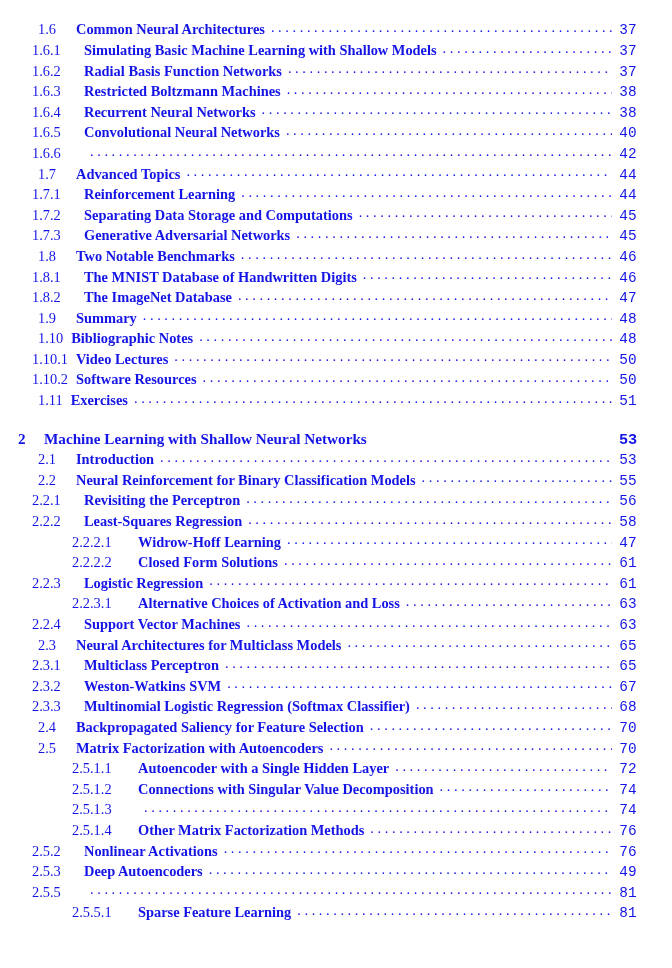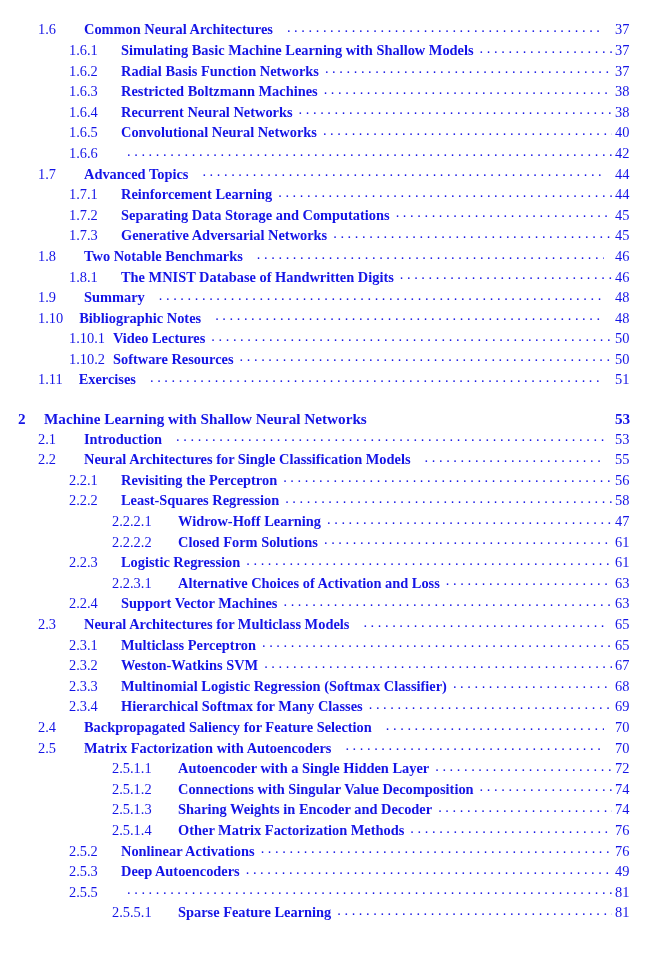--- a/index.html
+++ b/index.html
@@ -57,42 +57,43 @@
     position: absolute;
     left: 0;
     bottom: 0;
     letter-spacing: 0px;
     font-size: 14.4px;
     line-height: 1em;
     color: #1414e6;
   }
   .page {
     flex: 0 0 26px;
-    text-align: left;
+    text-align: center;
     color: inherit;
+    font-family: Liberation Mono, monospace;
   }
 
   
   
   .lvl0 { font-weight: bold; font-size: 15.2px; padding-left: 18px; }
   .lvl0 .num   { width: 26px; }
   .lvl0 .title { }
   .lvl0 .page  { flex-basis: 26px; }
   .lvl0 .leader::before { content: ""; }
 
   
-  .lvl1 { padding-left: 38px; gap: 8px; }
+  .lvl1 { padding-left: 38px; }
   .lvl1 .num   { width: 38px; }
 
   
-  .lvl2 { padding-left: 69px; }
+  .lvl2 { padding-left: 32px; }
   .lvl2 .num   { width: 52px; }
 
   
-  .lvl3 { padding-left: 112px; }
+  .lvl3 { padding-left: 72px; }
   .lvl3 .num   { width: 66px; }
 
   
   .tight .num { width: auto; padding-right: 8px; }
 </style>
 </head>
 <body>
 
 <div id="toc">
     <div class="row lvl1">
@@ -165,20 +166,26 @@
       <span class="title">Two Notable Benchmarks</span>
       <span class="leader"></span>
       <span class="page">46</span>
     </div>
     <div class="row lvl2">
       <span class="num">1.8.1</span>
       <span class="title">The MNIST Database of Handwritten Digits</span>
       <span class="leader"></span>
       <span class="page">46</span>
     </div>
+    <div class="row lvl2">
+      <span class="num">1.8.2</span>
+      <span class="title">The ImageNet Database</span>
+      <span class="leader"></span>
+      <span class="page">47</span>
+    </div>
     <div class="row lvl1">
       <span class="num">1.9</span>
       <span class="title">Summary</span>
       <span class="leader"></span>
       <span class="page">48</span>
     </div>
     <div class="row lvl1 tight">
       <span class="num">1.10</span>
       <span class="title">Bibliographic Notes</span>
       <span class="leader"></span>
@@ -209,21 +216,21 @@
       <span class="page">53</span>
     </div>
     <div class="row lvl1">
       <span class="num">2.1</span>
       <span class="title">Introduction</span>
       <span class="leader"></span>
       <span class="page">53</span>
     </div>
     <div class="row lvl1">
       <span class="num">2.2</span>
-      <span class="title">Neural Architectures for Single Classification Models</span>
+      <span class="title">Neural Reinforcement for Binary Classification Models</span>
       <span class="leader"></span>
       <span class="page">55</span>
     </div>
     <div class="row lvl2">
       <span class="num">2.2.1</span>
       <span class="title">Revisiting the Perceptron</span>
       <span class="leader"></span>
       <span class="page">56</span>
     </div>
     <div class="row lvl2">
@@ -279,26 +286,20 @@
       <span class="title">Weston-Watkins SVM</span>
       <span class="leader"></span>
       <span class="page">67</span>
     </div>
     <div class="row lvl2">
       <span class="num">2.3.3</span>
       <span class="title">Multinomial Logistic Regression (Softmax Classifier)</span>
       <span class="leader"></span>
       <span class="page">68</span>
     </div>
-    <div class="row lvl2">
-      <span class="num">2.3.4</span>
-      <span class="title">Hierarchical Softmax for Many Classes</span>
-      <span class="leader"></span>
-      <span class="page">69</span>
-    </div>
     <div class="row lvl1">
       <span class="num">2.4</span>
       <span class="title">Backpropagated Saliency for Feature Selection</span>
       <span class="leader"></span>
       <span class="page">70</span>
     </div>
     <div class="row lvl1">
       <span class="num">2.5</span>
       <span class="title">Matrix Factorization with Autoencoders</span>
       <span class="leader"></span>
@@ -311,21 +312,20 @@
       <span class="page">72</span>
     </div>
     <div class="row lvl3">
       <span class="num">2.5.1.2</span>
       <span class="title">Connections with Singular Value Decomposition</span>
       <span class="leader"></span>
       <span class="page">74</span>
     </div>
     <div class="row lvl3">
       <span class="num">2.5.1.3</span>
-      <span class="title">Sharing Weights in Encoder and Decoder</span>
       <span class="leader"></span>
       <span class="page">74</span>
     </div>
     <div class="row lvl3">
       <span class="num">2.5.1.4</span>
       <span class="title">Other Matrix Factorization Methods</span>
       <span class="leader"></span>
       <span class="page">76</span>
     </div>
     <div class="row lvl2">

